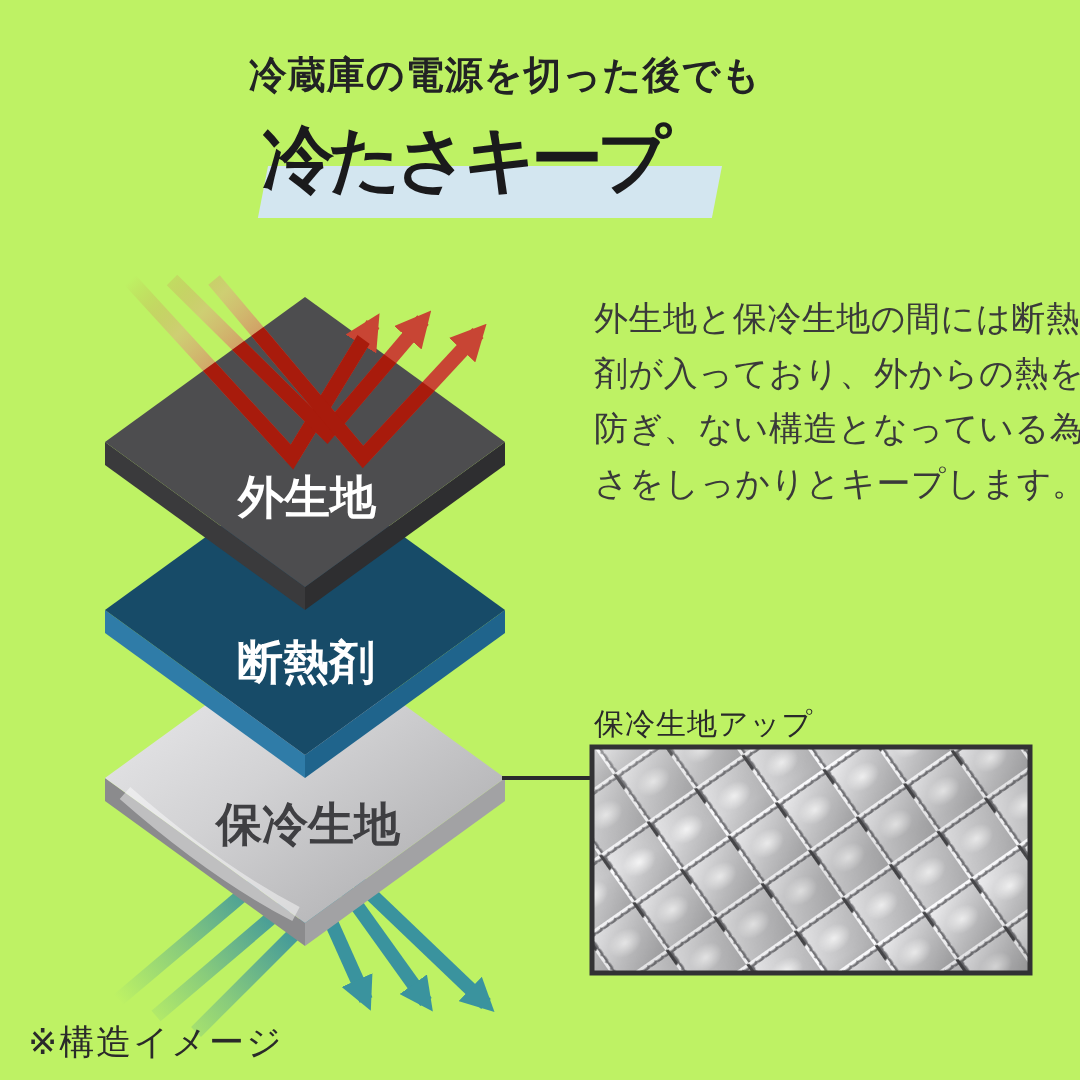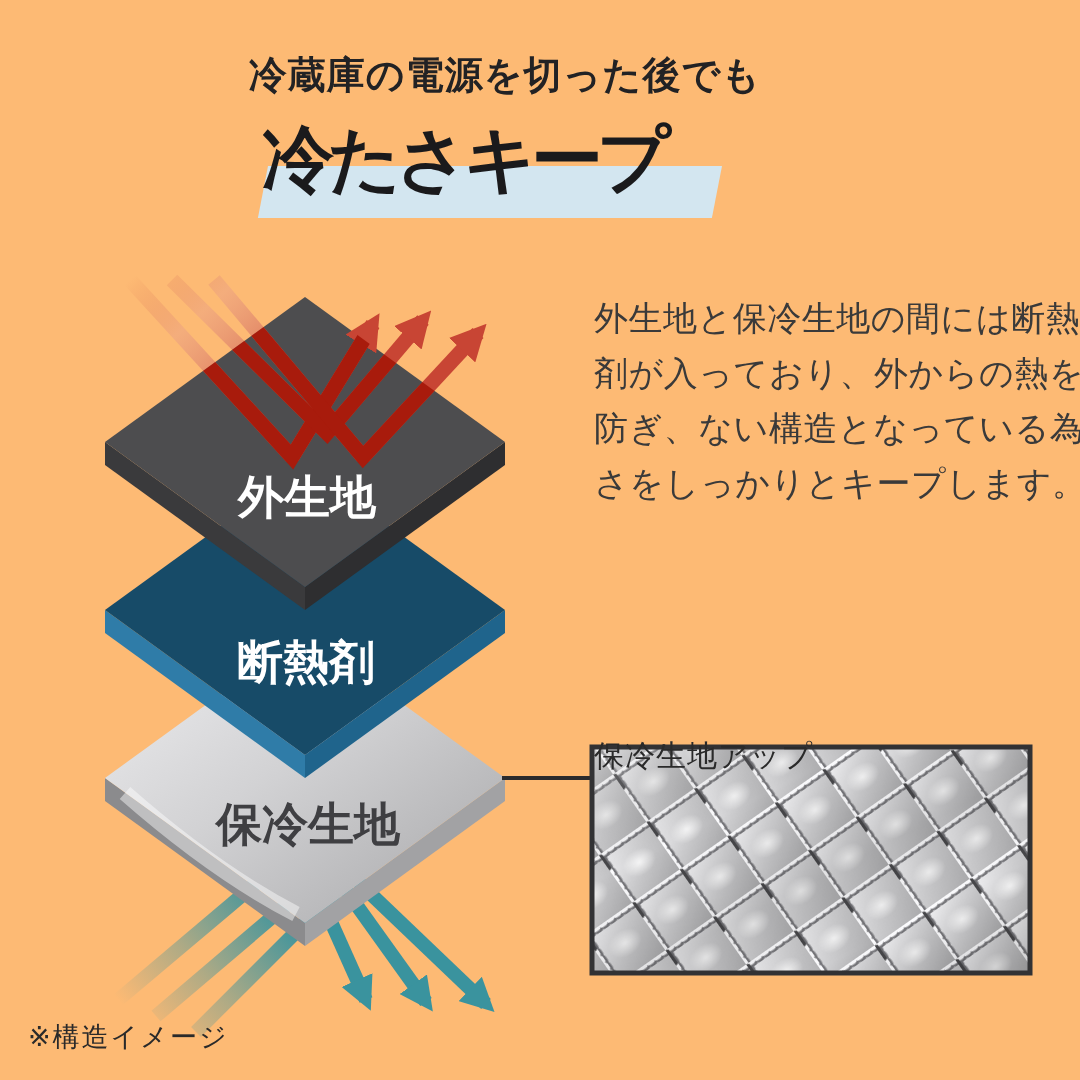--- a/index.html
+++ b/index.html
@@ -1,25 +1,25 @@
 <!DOCTYPE html>
 <html><head>
 <meta charset="utf-8">
 <style>
   html,body{margin:0;padding:0;background:#fff;}
   body{font-family:"Liberation Sans","DejaVu Sans",sans-serif;}
-  .page{position:relative;width:1080px;height:1080px;background:#fdba74;overflow:hidden;}
+  .page{position:relative;width:1080px;height:1080px;background:#bef264;overflow:hidden;}
   .abs{position:absolute;}
   .subtitle{left:0;top:50px;width:1010px;text-align:center;font-size:38px;font-weight:800;color:#222224;letter-spacing:1px;z-index:3;}
   .title-band{left:268px;top:166px;width:454px;height:52px;background:#d3e6f0;transform:skewX(-11deg);transform-origin:0 0;z-index:1;}
   .title{left:262px;top:112px;font-size:72px;font-weight:900;color:#1a1a1c;letter-spacing:-6px;white-space:nowrap;z-index:2;}
   .para{left:586px;top:291px;font-size:34px;line-height:55px;color:#3a3a3a;letter-spacing:0.5px;z-index:3;}
   .para span{display:block;white-space:nowrap;margin-left:8px;}
-  .callout-label{left:594px;top:704px;font-size:30px;font-weight:500;color:#2a2a2a;letter-spacing:1px;z-index:3;margin-top:32px;}
-  .footnote{left:28px;top:1019px;font-size:27px;font-weight:500;color:#2a2a2a;letter-spacing:2px;z-index:3;}
+  .callout-label{left:594px;top:704px;font-size:30px;font-weight:500;color:#2a2a2a;letter-spacing:1px;z-index:3;}
+  .footnote{left:28px;top:1019px;font-size:35px;font-weight:500;color:#2a2a2a;letter-spacing:2px;z-index:3;}
   .diagram-svg{left:0;top:0;width:1080px;height:1080px;z-index:0;}
   .layer-label{font-size:46px;font-weight:700;}
   .layer-label-light{fill:#ffffff;}
   .layer-label-dark{fill:#3f3f42;}
 </style>
 </head>
 <body>
 
 <div class="page">
 

